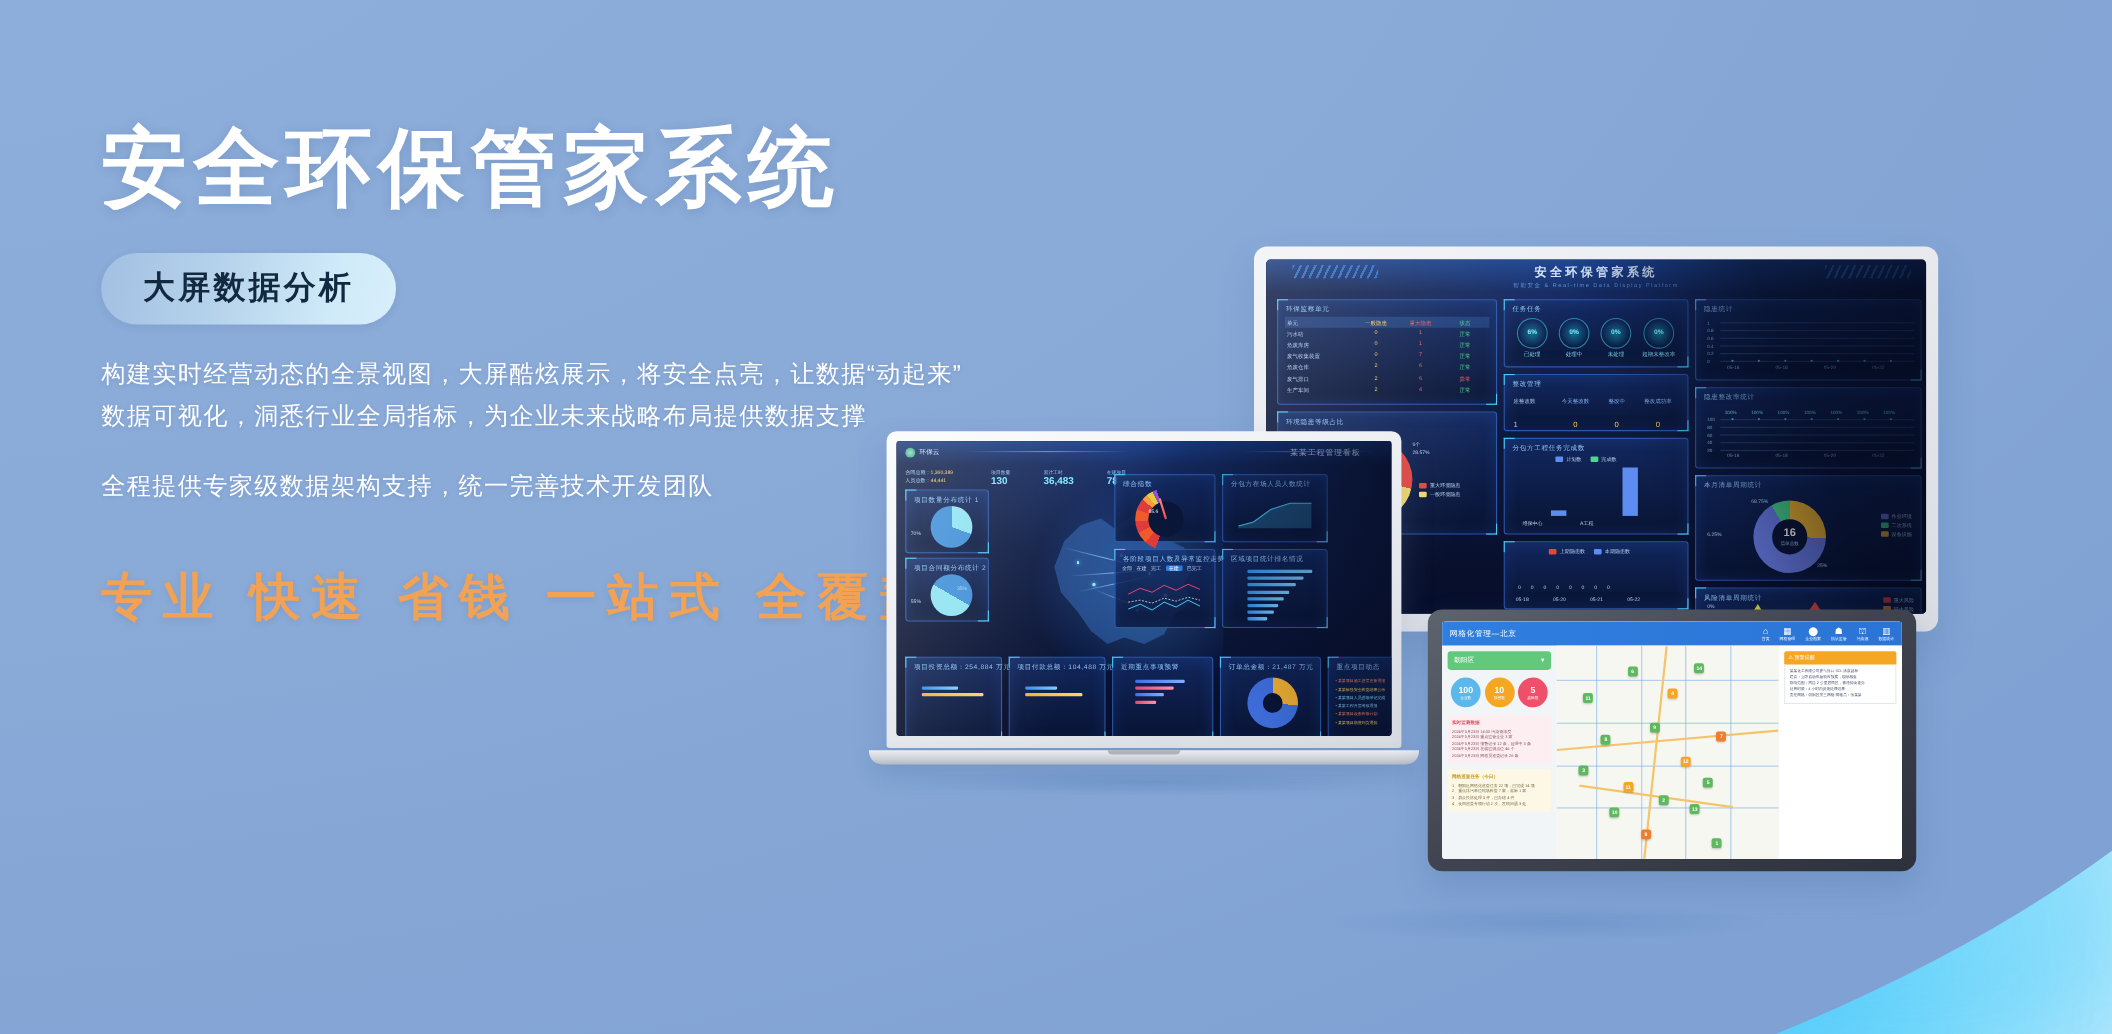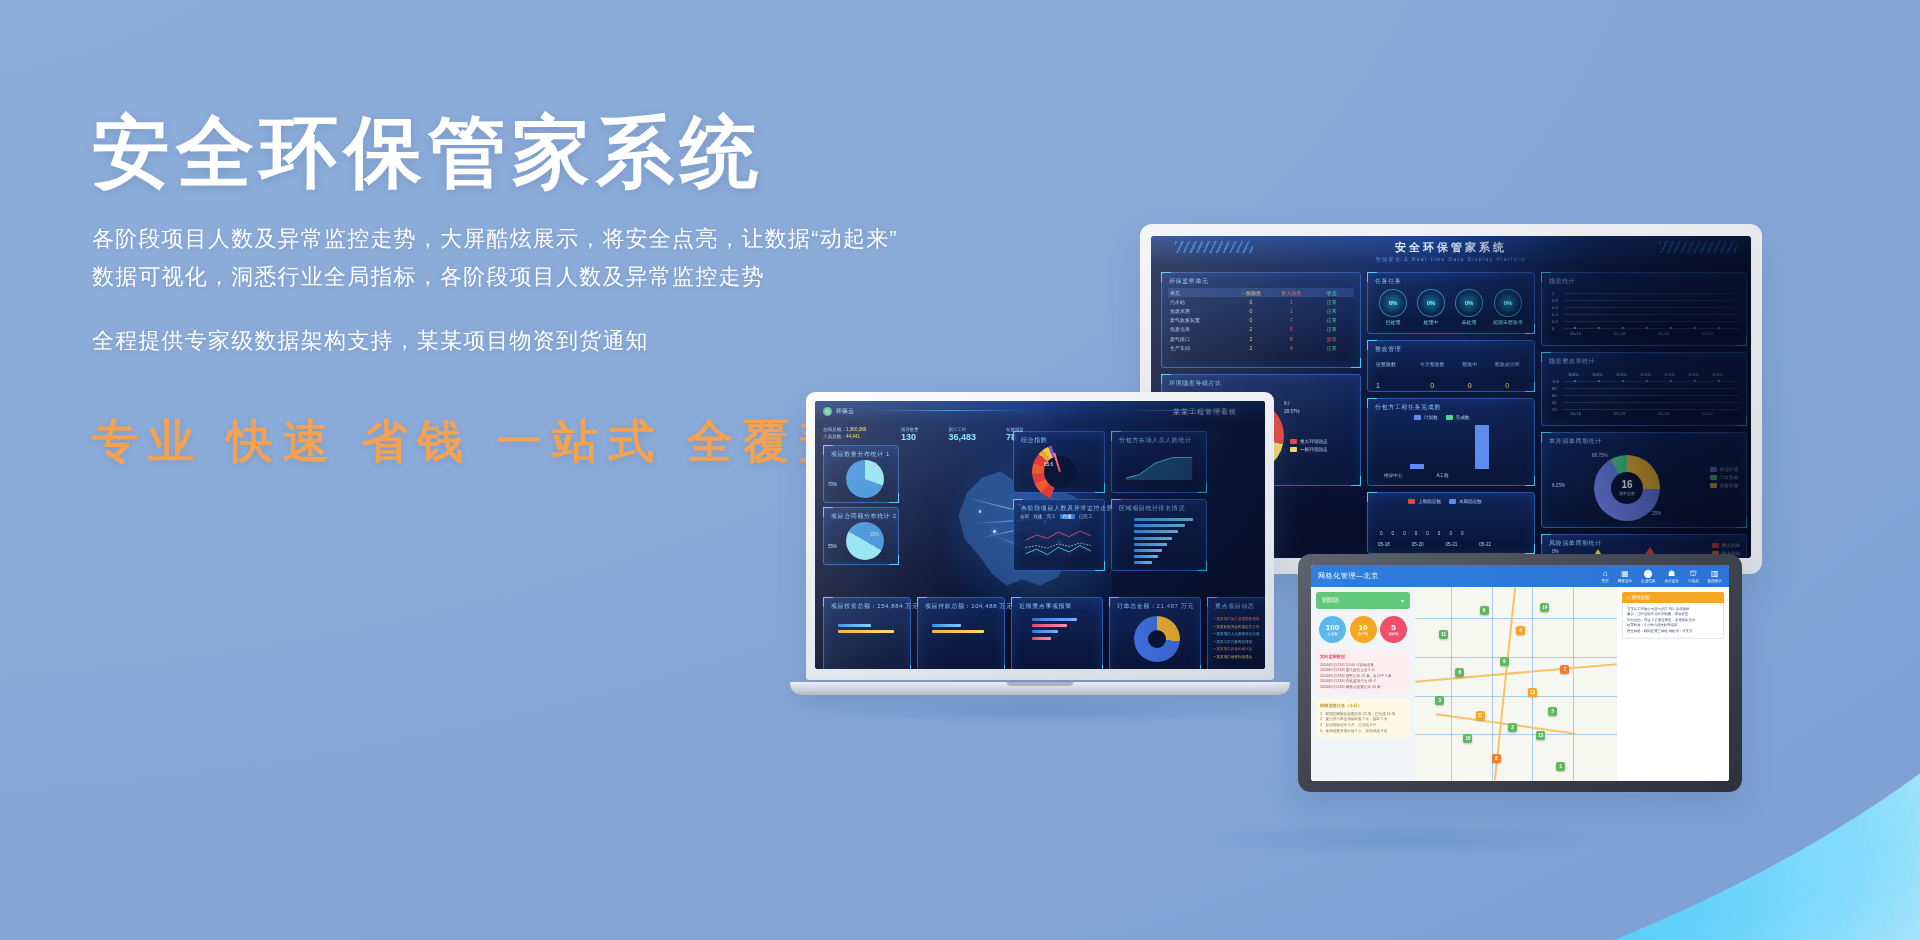--- a/index.html
+++ b/index.html
@@ -263,29 +263,30 @@
   <div class="blob blob-c"></div>
   <div class="blob blob-a"></div>
   <div class="blob blob-b"></div>
   <div class="blob blob-d"></div>
 
   <div class="blue-panel"></div>
 
   <div class="copy">
     <div class="headline">安全环保管家系统</div>
 
+    <div><span class="badge">大屏数据分析</span></div>
 
     <div class="para">
-      <div>各阶段项目人数及异常监控走势，大屏酷炫展示，将安全点亮，让数据“动起来”</div>
-      <div>数据可视化，洞悉行业全局指标，各阶段项目人数及异常监控走势</div>
+      <div>构建实时经营动态的全景视图，大屏酷炫展示，将安全点亮，让数据“动起来”</div>
+      <div>数据可视化，洞悉行业全局指标，为企业未来战略布局提供数据支撑</div>
     </div>
 
 
     <div class="para">
-      <div>全程提供专家级数据架构支持，某某项目物资到货通知</div>
+      <div>全程提供专家级数据架构支持，统一完善技术开发团队</div>
     </div>
 
     <div class="tagline">专业 快速 省钱 一站式 全覆盖</div>
   </div>
 
   <div class="devices">
 
     <div class="monitor">
       <div class="mon-bezel">
         <div class="mon-screen">

